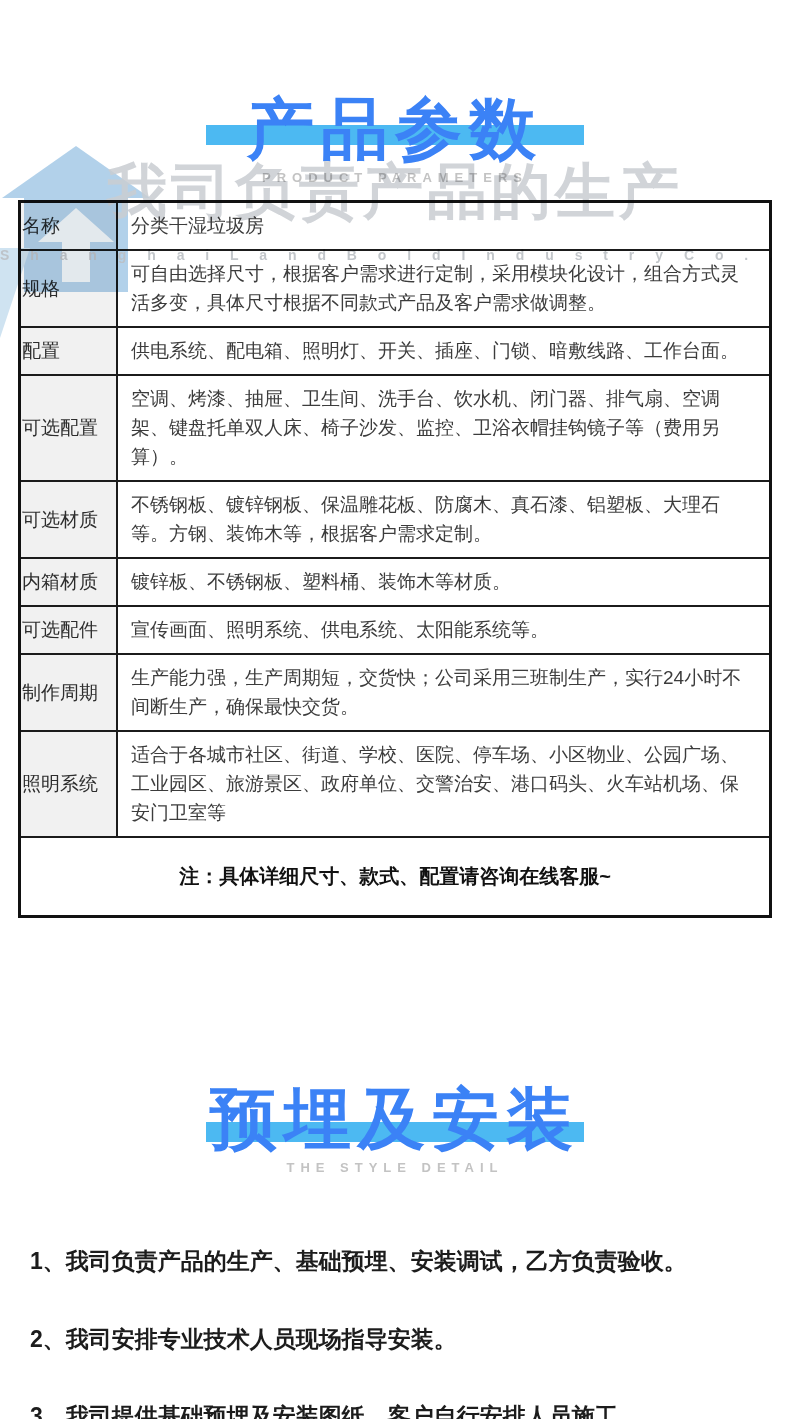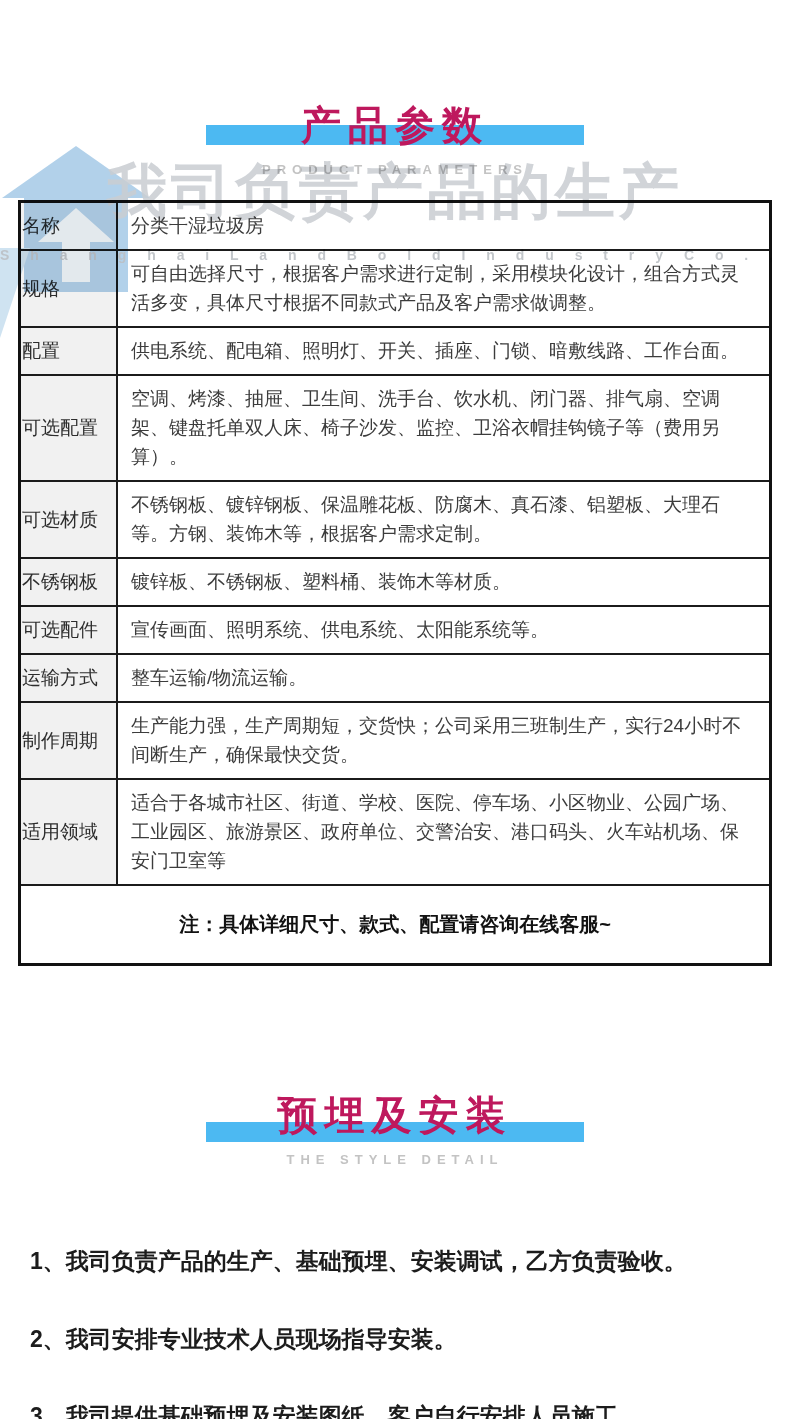--- a/index.html
+++ b/index.html
@@ -1,21 +1,21 @@
 <!DOCTYPE html>
 <html><head>
 <meta charset="utf-8">
 <style>
   html,body { margin:0; padding:0; background:#ffffff; }
   body { font-family:"Liberation Sans","DejaVu Sans",sans-serif; }
   .page { position:relative; width:790px; height:1419px; background:#ffffff; overflow:hidden; margin:0 auto; }
 
   
   .sec-header { position:absolute; left:0; width:100%; text-align:center; }
-  .sec-title  { position:relative; z-index:2; margin:16px; font-size:40px; line-height:1.05; font-weight:900; color:#be185d; letter-spacing:7px; }
+  .sec-title  { position:relative; z-index:2; margin:6px; font-size:67px; line-height:1.05; font-weight:900; color:#3b82f6; letter-spacing:7px; }
   .accent-bar { position:absolute; z-index:1; left:50%; transform:translateX(-50%); width:378px; height:20px; background:#4cb9f2; }
   .sec-sub    { position:relative; z-index:2; font-size:13px; font-weight:600; letter-spacing:6px; color:#c3c3c3; }
   #hdr1 { top:88px; }
   #hdr1 .accent-bar { top:37px; }
   #hdr2 { top:1078px; }
   #hdr2 .accent-bar { top:44px; }
 
   
   .watermark { position:absolute; top:0; left:0; width:100%; height:420px; z-index:10; pointer-events:none; mix-blend-mode:multiply; }
   .wm-cn { position:absolute; top:162px; left:0; width:100%; text-align:center; font-size:60px; line-height:1; font-weight:700; letter-spacing:4px; color:#c9cdd2; opacity:.85; white-space:nowrap; }
@@ -67,37 +67,33 @@
         </tr>
         <tr>
           <th>可选配置</th>
           <td>空调、烤漆、抽屉、卫生间、洗手台、饮水机、闭门器、排气扇、空调架、键盘托单双人床、椅子沙发、监控、卫浴衣帽挂钩镜子等（费用另算）。</td>
         </tr>
         <tr>
           <th>可选材质</th>
           <td>不锈钢板、镀锌钢板、保温雕花板、防腐木、真石漆、铝塑板、大理石等。方钢、装饰木等，根据客户需求定制。</td>
         </tr>
         <tr>
-          <th>不锈钢板</th>
+          <th>内箱材质</th>
           <td>镀锌板、不锈钢板、塑料桶、装饰木等材质。</td>
         </tr>
         <tr>
           <th>可选配件</th>
           <td>宣传画面、照明系统、供电系统、太阳能系统等。</td>
         </tr>
         <tr>
-          <th>运输方式</th>
-          <td>整车运输/物流运输。</td>
-        </tr>
-        <tr>
           <th>制作周期</th>
           <td>生产能力强，生产周期短，交货快；公司采用三班制生产，实行24小时不间断生产，确保最快交货。</td>
         </tr>
         <tr>
-          <th>适用领域</th>
+          <th>照明系统</th>
           <td>适合于各城市社区、街道、学校、医院、停车场、小区物业、公园广场、工业园区、旅游景区、政府单位、交警治安、港口码头、火车站机场、保安门卫室等</td>
         </tr>
         <tr class="note-row">
           <td colspan="2">注：具体详细尺寸、款式、配置请咨询在线客服~</td>
         </tr>
       </tbody>
     </table>
   </div>
 
   <div class="watermark">

